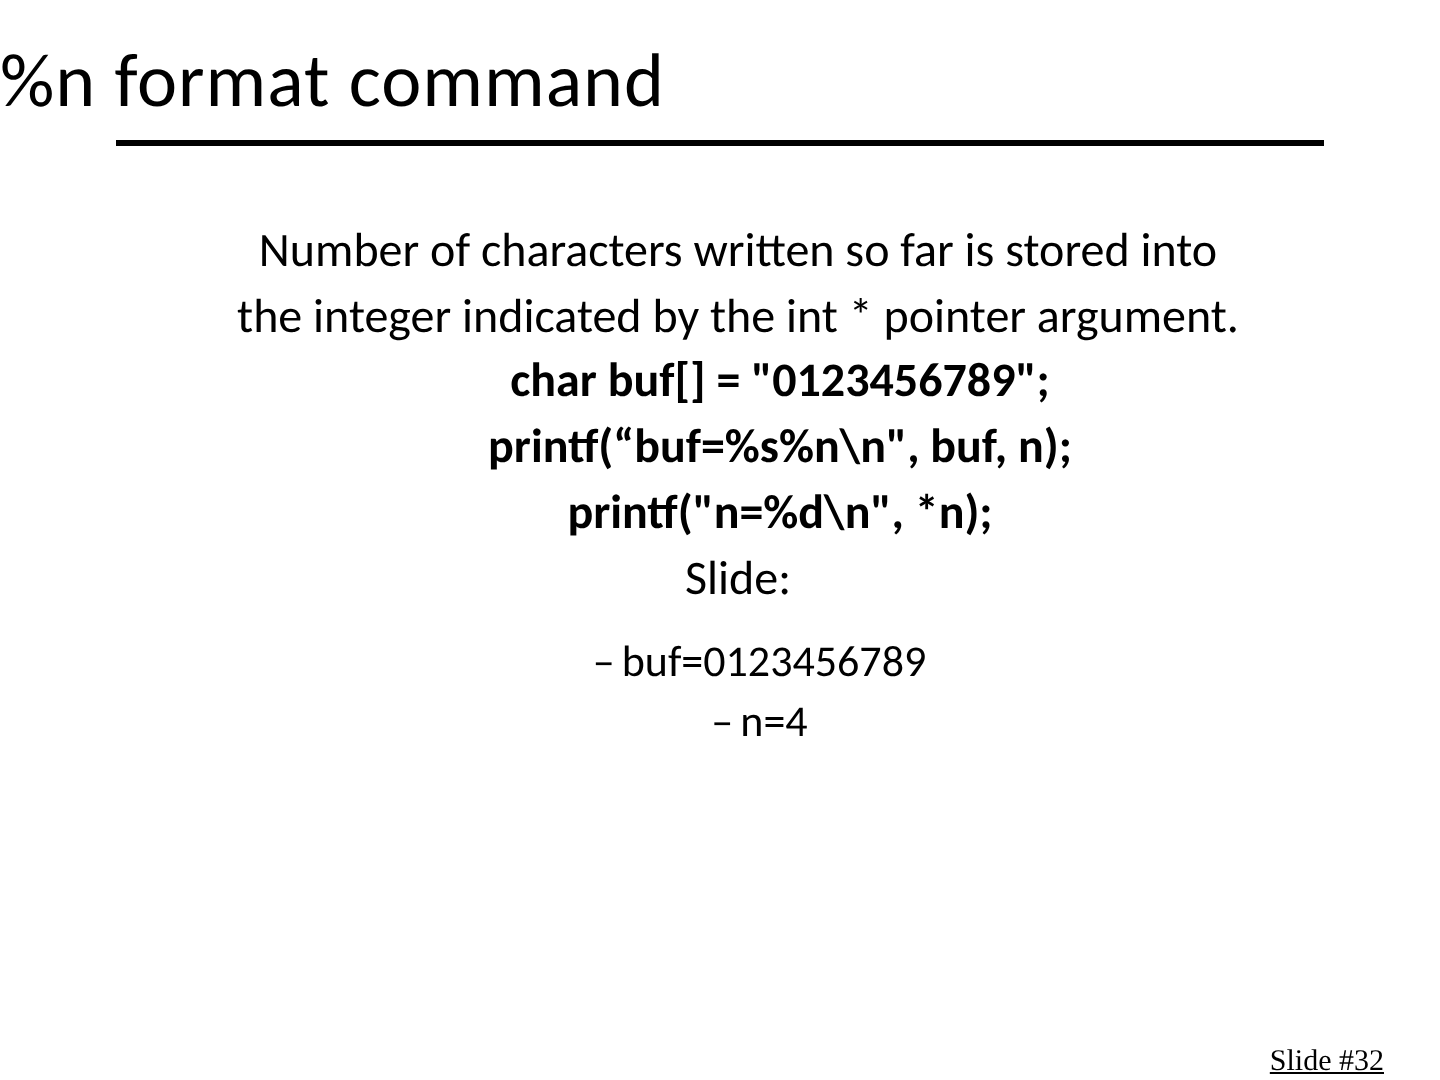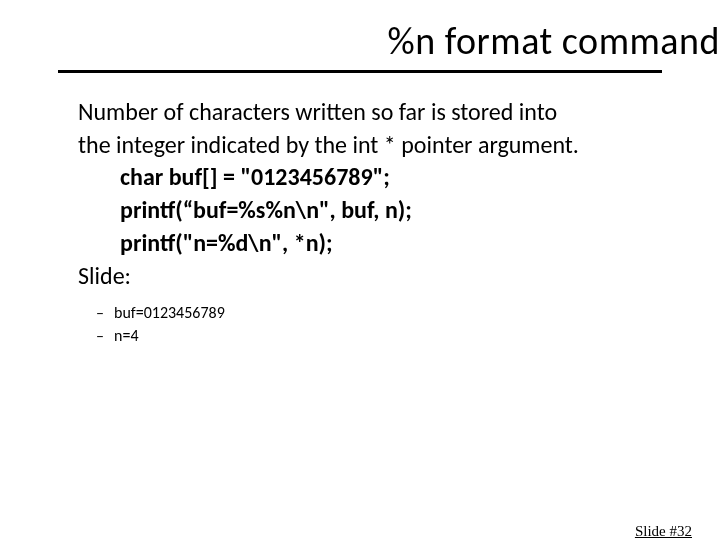--- a/index.html
+++ b/index.html
@@ -12,52 +12,53 @@
     color: #000;
     overflow: hidden;
   }
   .slide {
     position: relative;
     width: 720px;
     height: 540px;
     box-sizing: border-box;
   }
   .title {
-    text-align: right;
+    text-align: left;
     font-size: 38px;
     font-weight: 400;
     margin-top: 18px;
     letter-spacing: 0.5px;
   }
   .rule {
     border: none;
     border-top: 3px solid #000;
     margin: 6px 58px 0 58px;
   }
   .body {
-    margin: 24px 60px 0 78px;
+    margin: 38px 60px 0 78px;
     font-size: 24px;
     line-height: 1.28;
+    text-align: center;
   }
   .desc {
     margin-bottom: 2px;
   }
   .code {
     margin-left: 42px;
     font-weight: 700;
   }
   .code div {
     margin-top: 2px;
   }
   .output-label {
     margin-top: 2px;
   }
   .out-list {
     margin: 12px 0 0 18px;
-    font-size: 16px;
+    font-size: 22px;
   }
   .out-list div {
     margin-top: 2px;
   }
   .dash {
     display: inline-block;
     width: 18px;
   }
   .footer {
     position: absolute;

